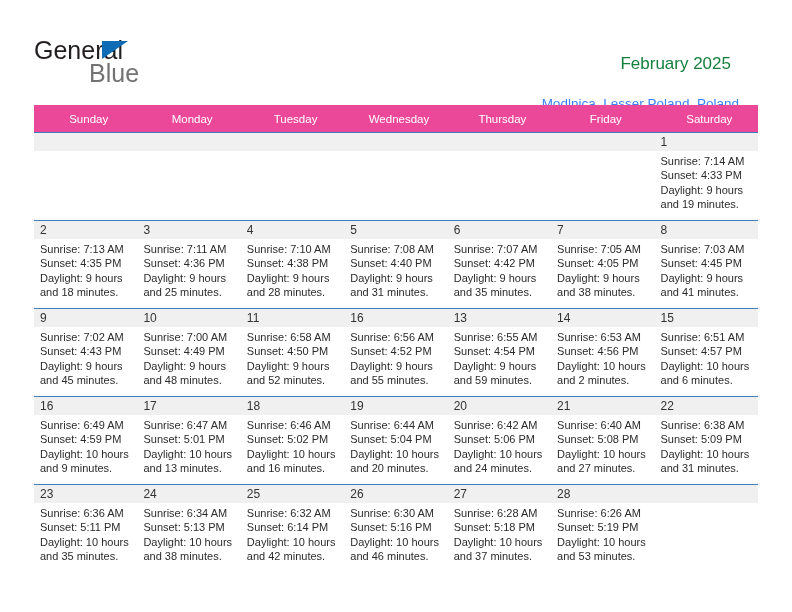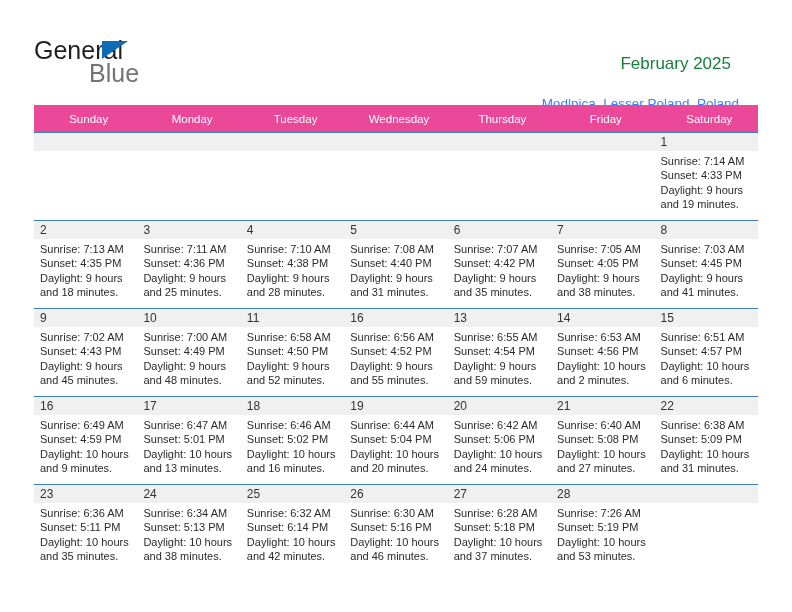--- a/index.html
+++ b/index.html
@@ -443,21 +443,21 @@
               <div class="cell-body">
                 <div>Sunrise: 6:28 AM</div>
                 <div>Sunset: 5:18 PM</div>
                 <div>Daylight: 10 hours</div>
                 <div>and 37 minutes.</div>
               </div>
             </td>
             <td class="">
               <div class="daynum-band">28</div>
               <div class="cell-body">
-                <div>Sunrise: 7:26 AM</div>
+                <div>Sunrise: 6:26 AM</div>
                 <div>Sunset: 5:19 PM</div>
                 <div>Daylight: 10 hours</div>
                 <div>and 53 minutes.</div>
               </div>
             </td>
             <td class="empty">
               <div class="daynum-band"></div>
               <div class="cell-body"></div>
             </td>
           </tr>

